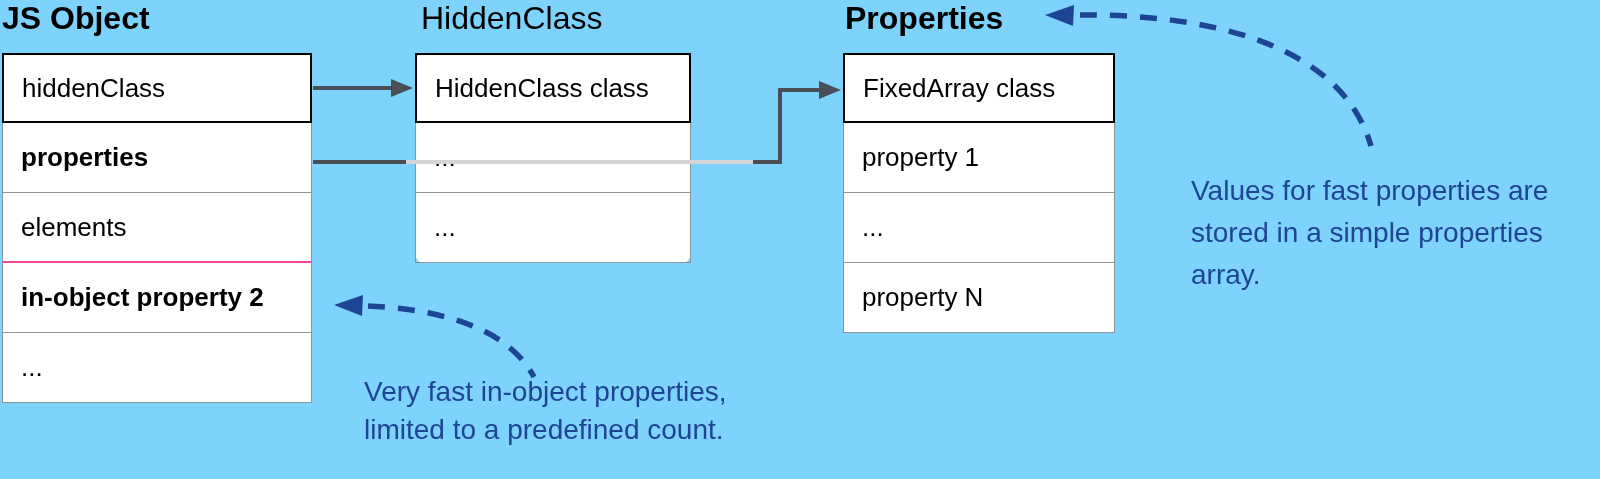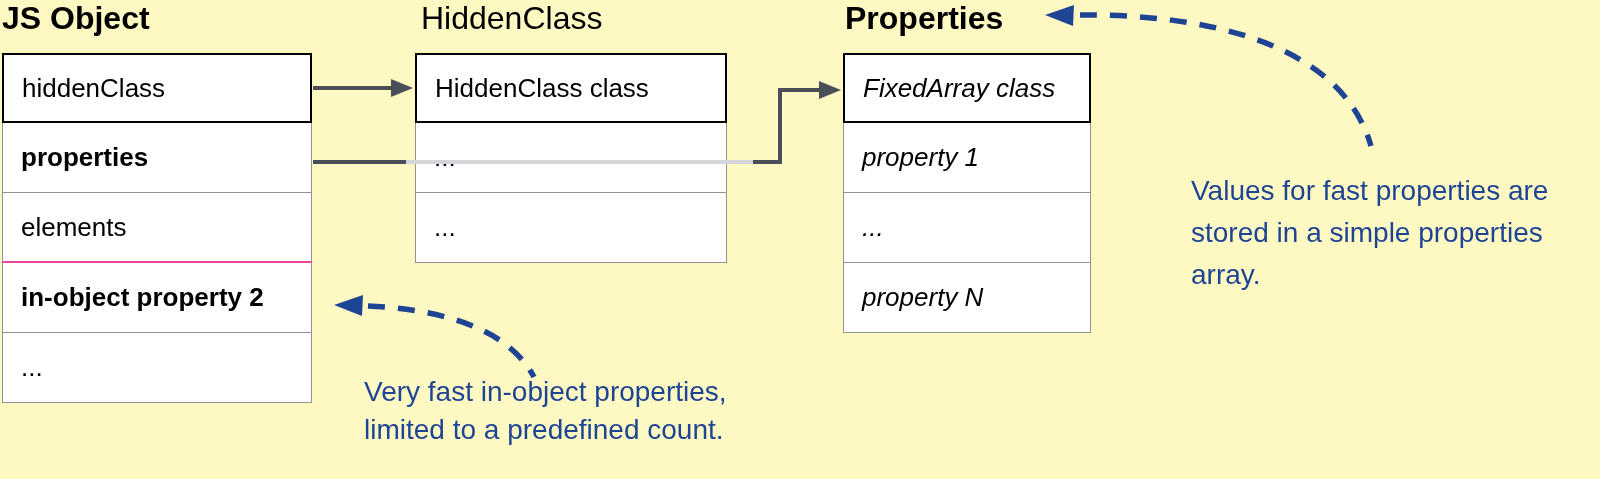--- a/index.html
+++ b/index.html
@@ -1,20 +1,20 @@
 <!DOCTYPE html>
 <html><head>
 <meta charset="utf-8">
 <style>
   html, body { margin: 0; padding: 0; background: #ffffff; }
   #canvas {
     position: relative;
     width: 1600px;
     height: 479px;
-    background: #fef9c3;
+    background: #7dd3fc;
     overflow: hidden;
     font-family: "Liberation Sans", sans-serif;
     color: #000;
   }
   .tbl-title {
     position: absolute;
     top: 0;
     font-size: 32px;
     line-height: 36px;
     white-space: nowrap;
@@ -78,32 +78,32 @@
       <div class="row strong-below">
         <span>elements</span>
       </div>
       <div class="row bold">
         <span>in-object property 2</span>
       </div>
       <div class="row">
         <span>...</span>
       </div>
     </div>
-  <div class="tbl" style="left:415px; top:53px; width:312px;">
+  <div class="tbl" style="left:415px; top:53px; width:276px;border-radius:9px;">
       <div class="row">
         <span>HiddenClass class</span>
       </div>
       <div class="row">
         <span>...</span>
       </div>
       <div class="row">
         <span>...</span>
       </div>
     </div>
-  <div class="tbl" style="left:843px; top:53px; width:248px;font-style:italic;">
+  <div class="tbl" style="left:843px; top:53px; width:272px;">
       <div class="row">
         <span>FixedArray class</span>
       </div>
       <div class="row">
         <span>property 1</span>
       </div>
       <div class="row">
         <span>...</span>
       </div>
       <div class="row">

